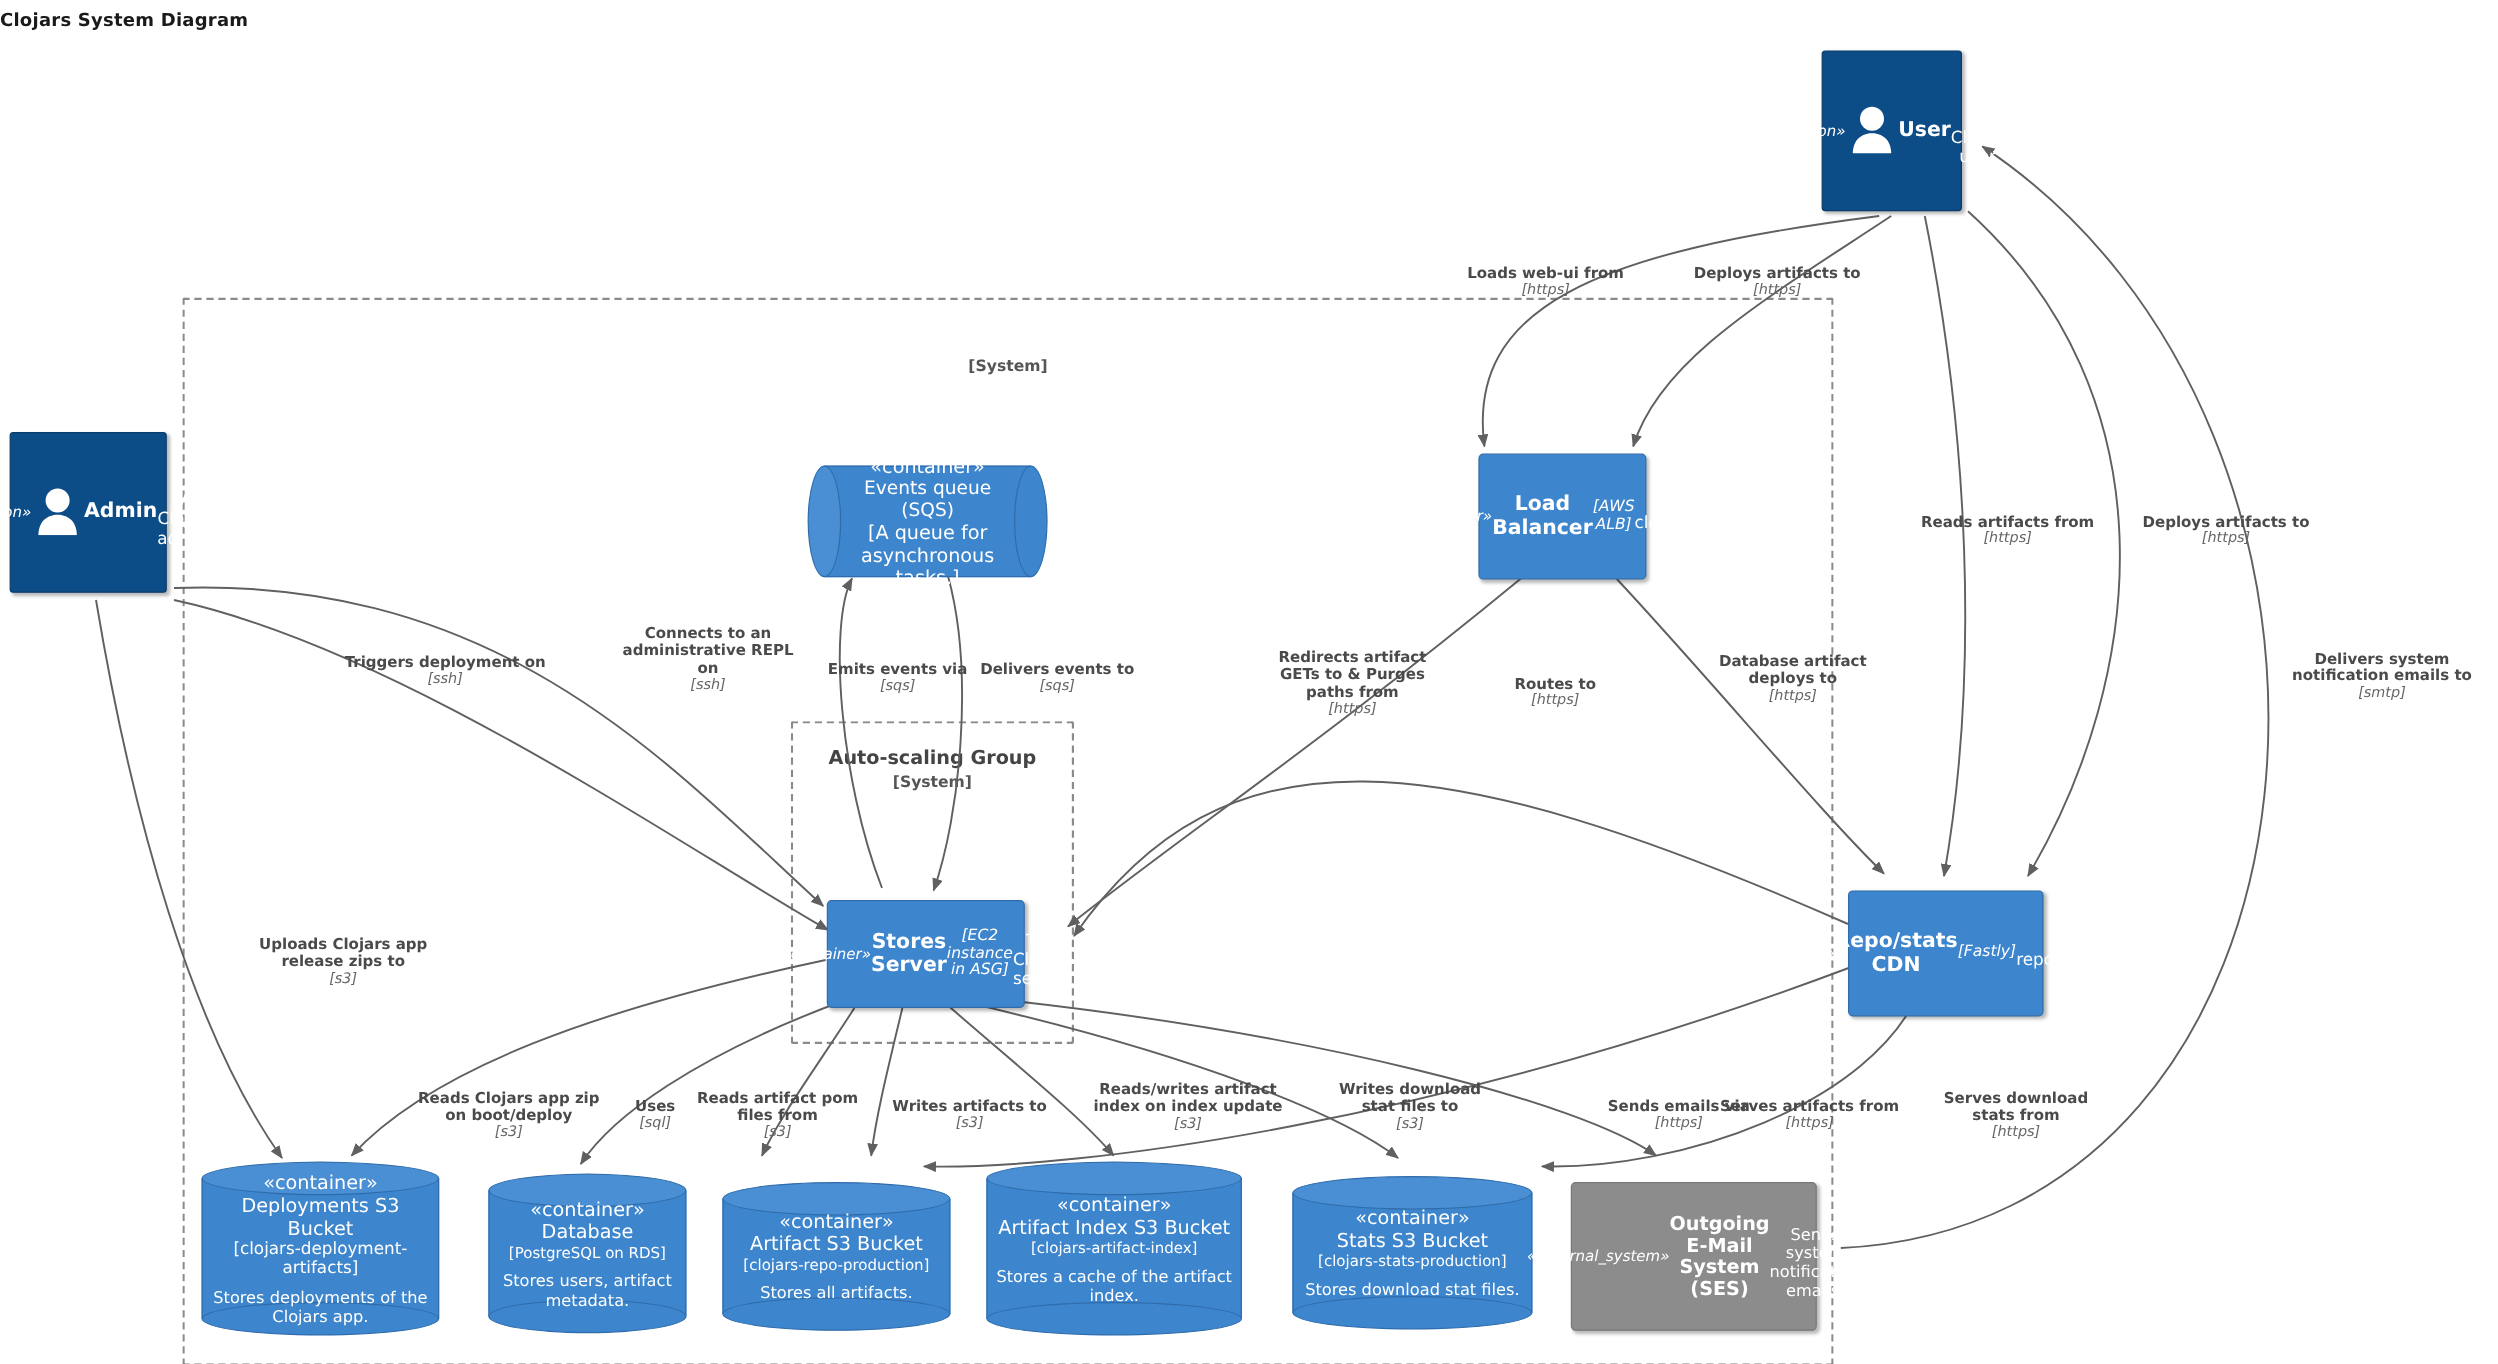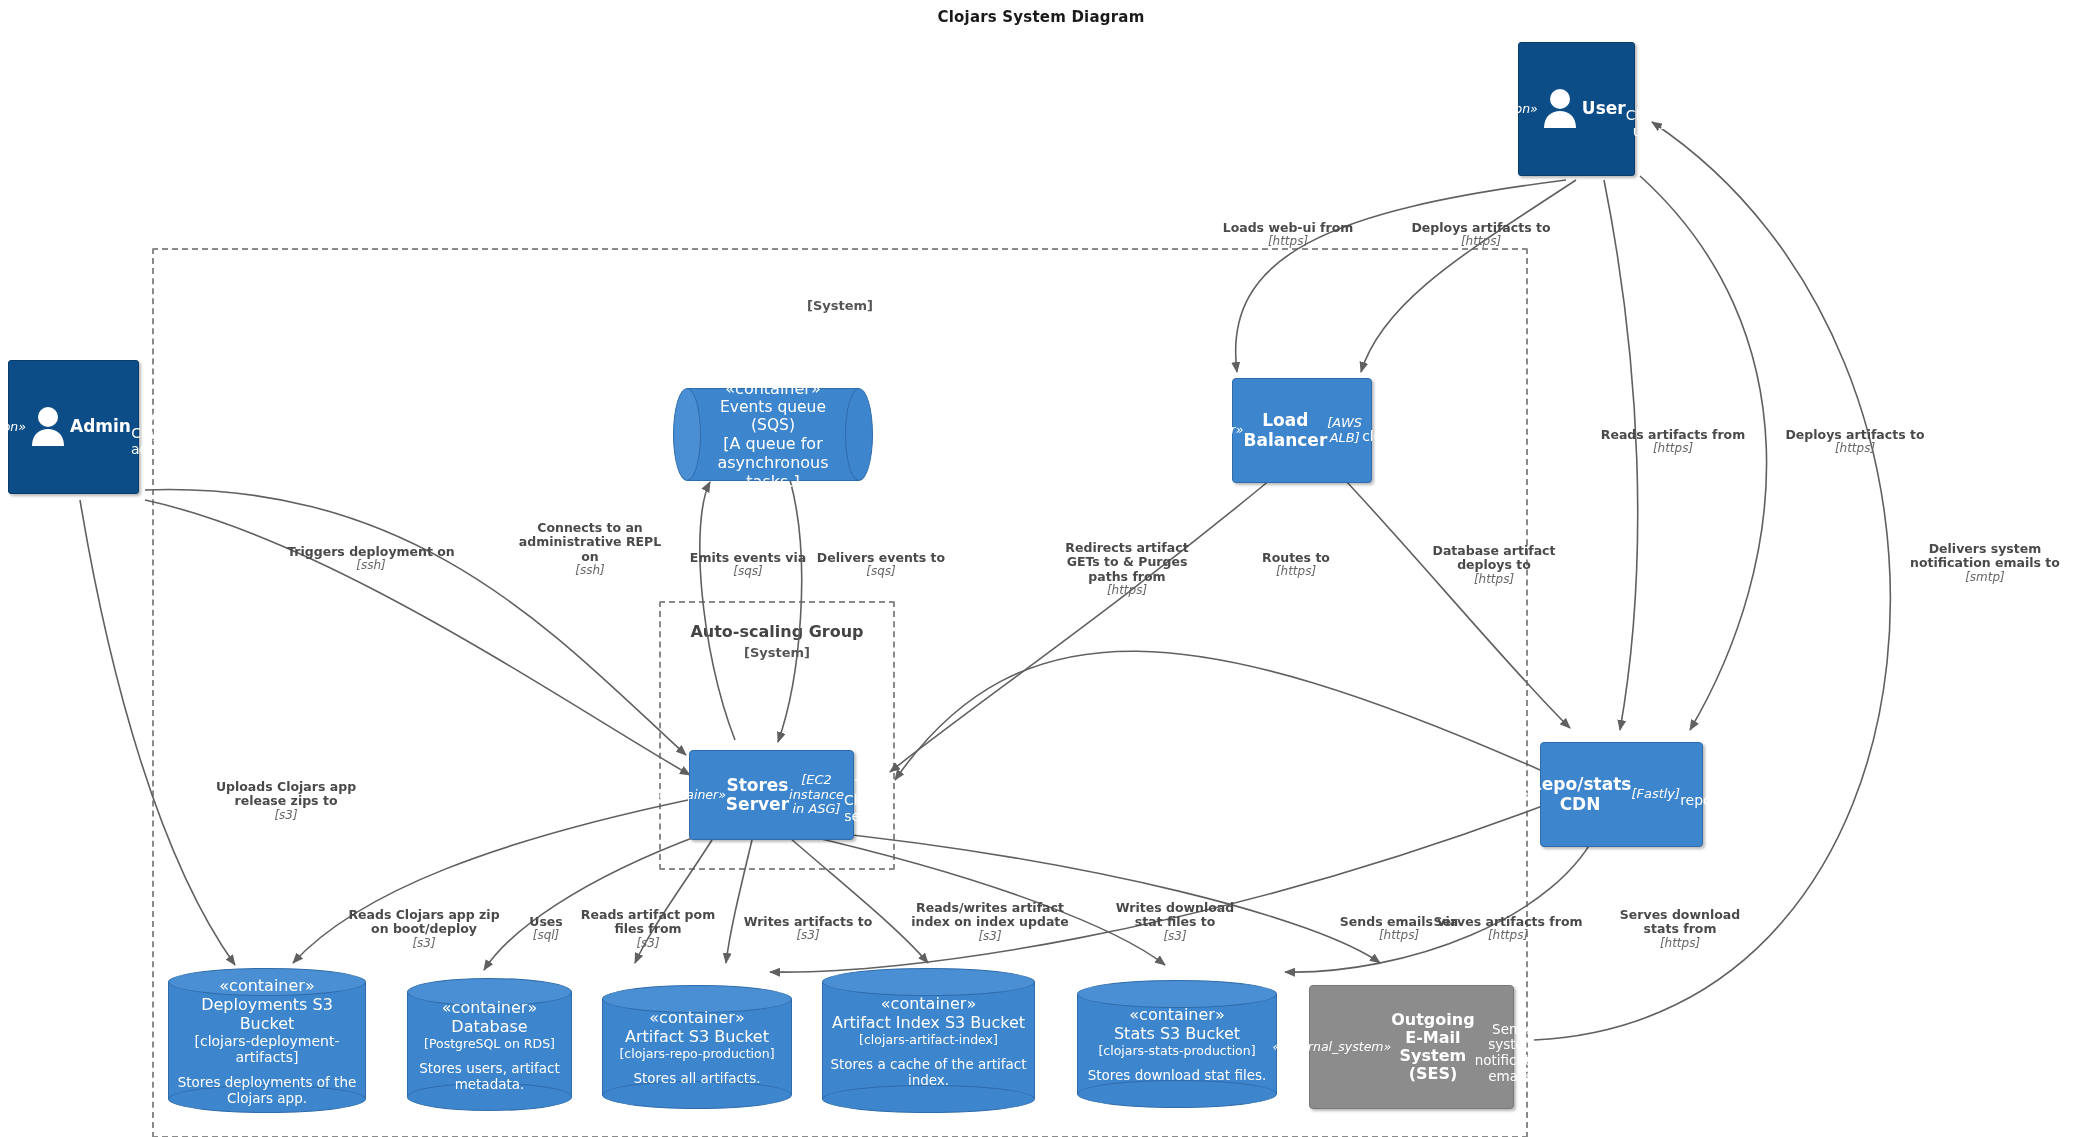--- a/index.html
+++ b/index.html
@@ -5,21 +5,21 @@
   html,body{margin:0;padding:0;background:#ffffff;}
   body{
     width:2082px;height:1137px;
     font-family:"DejaVu Sans","Liberation Sans",sans-serif;
     color:#333333;overflow:hidden;position:relative;
   }
   #canvas{position:absolute;left:0;top:0;width:2082px;height:1137px;}
   svg.edges{position:absolute;left:0;top:0;width:2082px;height:1137px;pointer-events:none;}
 
   .diagram-title{
-    position:absolute;width:100%;text-align:center;top:8px;left:0;
+    position:absolute;width:100%;top:8px;left:0;
     font-size:15px;font-weight:bold;color:#1a1a1a;letter-spacing:.2px;
   }
 
   
   .boundary{
     position:absolute;border:2px dashed #8a8a8a;border-radius:2px;
     background:transparent;
   }
   .boundary .b-title{
     position:absolute;left:0;width:100%;text-align:center;
@@ -329,21 +329,21 @@
   <div class="elabel" style="left:881px;top:536px;width:160px;">
     <span>Delivers events to</span>
     <span class="tech">[sqs]</span>
   </div>
 
   <div class="elabel" style="left:1127px;top:526px;width:160px;">
     <span>Redirects artifact GETs to &amp; Purges paths from</span>
     <span class="tech">[https]</span>
   </div>
 
-  <div class="elabel" style="left:1296px;top:536px;width:130px;">
+  <div class="elabel" style="left:1296px;top:548px;width:130px;">
     <span>Routes to</span>
     <span class="tech">[https]</span>
   </div>
 
   <div class="elabel" style="left:1494px;top:529px;width:150px;">
     <span>Database artifact deploys to</span>
     <span class="tech">[https]</span>
   </div>
 
   <div class="elabel" style="left:286px;top:765px;width:175px;">

